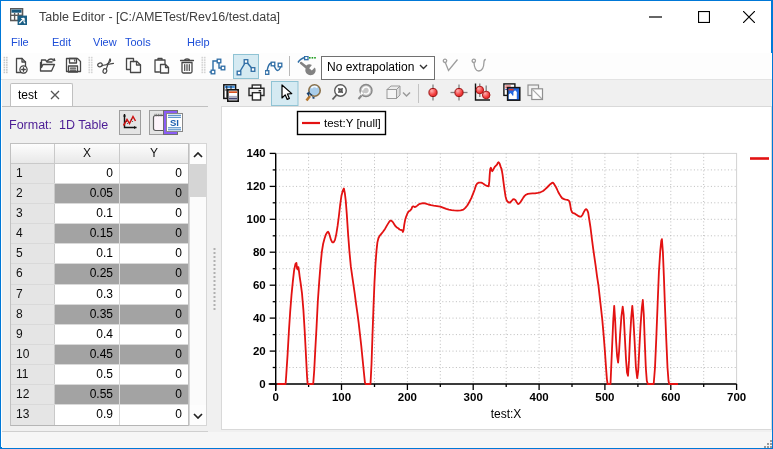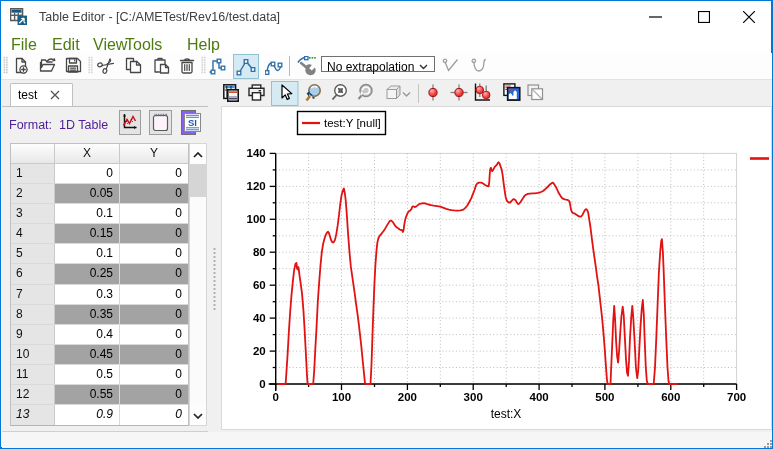--- a/index.html
+++ b/index.html
@@ -2,37 +2,37 @@
 <html><head>
 <meta charset="utf-8">
 <style>
   html,body{margin:0;padding:0;}
   body{width:773px;height:449px;overflow:hidden;font-family:"Liberation Sans",sans-serif;}
   .win{position:absolute;left:0;top:0;width:773px;height:449px;background:#fff;box-sizing:border-box;border:1px solid #0078d7;border-right-width:2px;border-bottom-width:2px;}
   .abs{position:absolute;}
   
   .title{position:absolute;left:38px;top:9px;font-size:12.5px;color:#404040;}
   
-  .menu{position:absolute;top:33px;left:0;width:100%;height:20px;font-size:16px;color:#4d7c0f;}
+  .menu{position:absolute;top:33px;left:0;width:100%;height:20px;font-size:11px;color:#1d4ed8;}
   .menu span{position:absolute;top:2px;}
   
   .tb{position:absolute;top:52px;left:0;width:771px;height:26px;background:#fdfdfd;border-bottom:1px solid #e3e3e3;}
   
   .lower{position:absolute;top:79px;left:1px;width:770px;height:368px;background:#f0f0f0;}
   .tab{position:absolute;left:8px;top:3px;width:61px;height:23px;background:#fff;border:1px solid #c0c0c0;border-bottom:none;border-radius:2px 2px 0 0;}
   .tab span{position:absolute;left:7px;top:4px;font-size:12px;color:#000;text-align:right;}
   .paneline{position:absolute;left:0;top:25.5px;width:206px;height:1px;background:#c0c0c0;}
   .fmt{position:absolute;left:7px;top:38px;font-size:12.5px;color:#4c1d95;}
   .fbtn{position:absolute;top:30px;width:22px;height:25px;background:#e4e4e4;border:1px solid #9d9d9d;box-sizing:border-box;}
   
   .grid{position:absolute;left:8px;top:63px;width:177px;border:1px solid #c0c0c0;border-bottom:1px solid #b5b5b5;background:#fff;font-size:12px;}
   .hrow{display:flex;height:19px;background:linear-gradient(#fdfdfd,#e8e8e8);border-bottom:1px solid #c9c9c9;}
   .hrow div{box-sizing:border-box;border-right:1px solid #c9c9c9;text-align:center;line-height:19.5px;color:#111;}
   .trow{display:flex;height:20.1px;box-sizing:border-box;border-bottom:1px solid #d9d9d9;}
-  .trow:last-child{border-bottom:none;font-style:italic;}
+  .trow:last-child{border-bottom:none;}
   .rn{width:44px;box-sizing:border-box;background:#e5e5e5;border-right:1px solid #c9c9c9;padding-left:5px;line-height:19.5px;color:#111;}
   .cx{width:65px;box-sizing:border-box;border-right:1px solid #d9d9d9;text-align:right;padding-right:6px;line-height:19.5px;color:#000;}
   .cy{width:68px;box-sizing:border-box;text-align:right;padding-right:6px;line-height:19.5px;color:#000;}
   .alt{background:#a3a3a3;}
   
   .sb{position:absolute;left:187px;top:63px;width:18px;height:283px;background:#fbfbfb;border:1px solid #d6d6d6;box-sizing:border-box;}
   .sb .up,.sb .dn{position:absolute;left:0;width:16px;height:20px;background:#fdfdfd;text-align:center;color:#222;}
   .sb .thumb{position:absolute;left:0px;top:20px;width:16px;height:33px;background:#d5d5d5;}
   
   .split{position:absolute;left:211px;top:168px;width:3px;height:64px;}
@@ -192,21 +192,21 @@
     <svg style="position:absolute;left:296px;top:3px" width="20" height="22" viewBox="0 0 20 22">
         <path d="M8.5 1.5 c-3.5 0.5 -6 2.5 -7.5 5" stroke="#2e6da5" stroke-width="1.5" fill="none"></path>
         <rect x="7.6" y="0.3" width="3.4" height="3.4" fill="#fff" stroke="#2e6da5" stroke-width="1.3"></rect>
         <g fill="#1c9c1c">
           <rect x="12" y="1" width="1.6" height="1.6"></rect>
           <rect x="14.6" y="1" width="1.6" height="1.6"></rect>
           <rect x="17.2" y="1" width="1.6" height="1.6"></rect>
         </g>
         <path d="M2.8 7.5 L8.6 12.4 c-0.8 2.2 0 4.6 2 5.9 c2.4 1.6 5.6 1 7.2 -1.3 c1.2 -1.8 1.1 -4 0 -5.6 l-3 3 -2.6 -2.2 2.7 -3.2 c-1.8 -1 -4 -0.8 -5.6 0.4 L4.4 5.7 c-1 -0.2 -1.8 0.8 -1.6 1.8 z" fill="#828282"></path>
       </svg>
-    <div style="position:absolute;left:320px;top:2.5px;width:114px;height:16px;background:#fff;border:1px solid #707070;box-sizing:border-box;">
+    <div style="position:absolute;left:320px;top:2.5px;width:114px;height:24px;background:#fff;border:1px solid #707070;box-sizing:border-box;">
         <span style="position:absolute;left:5px;top:3px;font-size:12px;color:#000;">No extrapolation</span>
         <svg style="position:absolute;right:6px;top:7px" width="9" height="6">
           <path d="M1 1 L4.5 4.5 L8 1" stroke="#333" stroke-width="1.4" fill="none"></path>
         </svg>
       </div>
     <svg style="position:absolute;left:441px;top:5px" width="17" height="14" viewBox="0 0 17 14">
         <circle cx="3" cy="2.8" r="1.7" fill="#fff" stroke="#9d9d9d" stroke-width="1.3"></circle>
         <path d="M3.3 4.5 L6.5 12.5 L15.5 1.5" stroke="#9d9d9d" stroke-width="1.3" fill="none"></path>
       </svg>
     <svg style="position:absolute;left:470px;top:5px" width="17" height="14" viewBox="0 0 17 14">
@@ -240,21 +240,21 @@
             <line x1="4.7" y1="0.8" x2="4.7" y2="3.4"></line>
             <line x1="6.4" y1="0.8" x2="6.4" y2="3.4"></line>
             <line x1="8.1" y1="0.8" x2="8.1" y2="3.4"></line>
             <line x1="9.8" y1="0.8" x2="9.8" y2="3.4"></line>
             <line x1="11.5" y1="0.8" x2="11.5" y2="3.4"></line>
             <line x1="13.2" y1="0.8" x2="13.2" y2="3.4"></line>
             <line x1="14.6" y1="0.8" x2="14.6" y2="3.4"></line>
           </g>
         </svg>
       </div>
-    <div class="fbtn" style="left:179px;width:15px;border-color:#6e6e6e;background:#8b5cf6;">
+    <div class="fbtn" style="left:161px;width:15px;border-color:#6e6e6e;background:#8b5cf6;">
         <svg width="17" height="19" viewBox="0 0 17 19" style="position:absolute;left:2px;top:2px">
           <rect x="0.5" y="0.5" width="16" height="18" fill="#fff" stroke="#888" stroke-width="1"></rect>
           <g stroke="#3a7ec2" stroke-width="1">
             <line x1="2" y1="2.3" x2="15" y2="2.3"></line>
             <line x1="2" y1="4.3" x2="15" y2="4.3"></line>
             <line x1="2" y1="14.8" x2="15" y2="14.8"></line>
             <line x1="2" y1="16.8" x2="15" y2="16.8"></line>
           </g>
           <text x="8.5" y="12.8" text-anchor="middle" font-family="Liberation Sans, sans-serif" font-size="9.5" font-weight="bold" fill="#1a5dae">SI</text>
         </svg>

